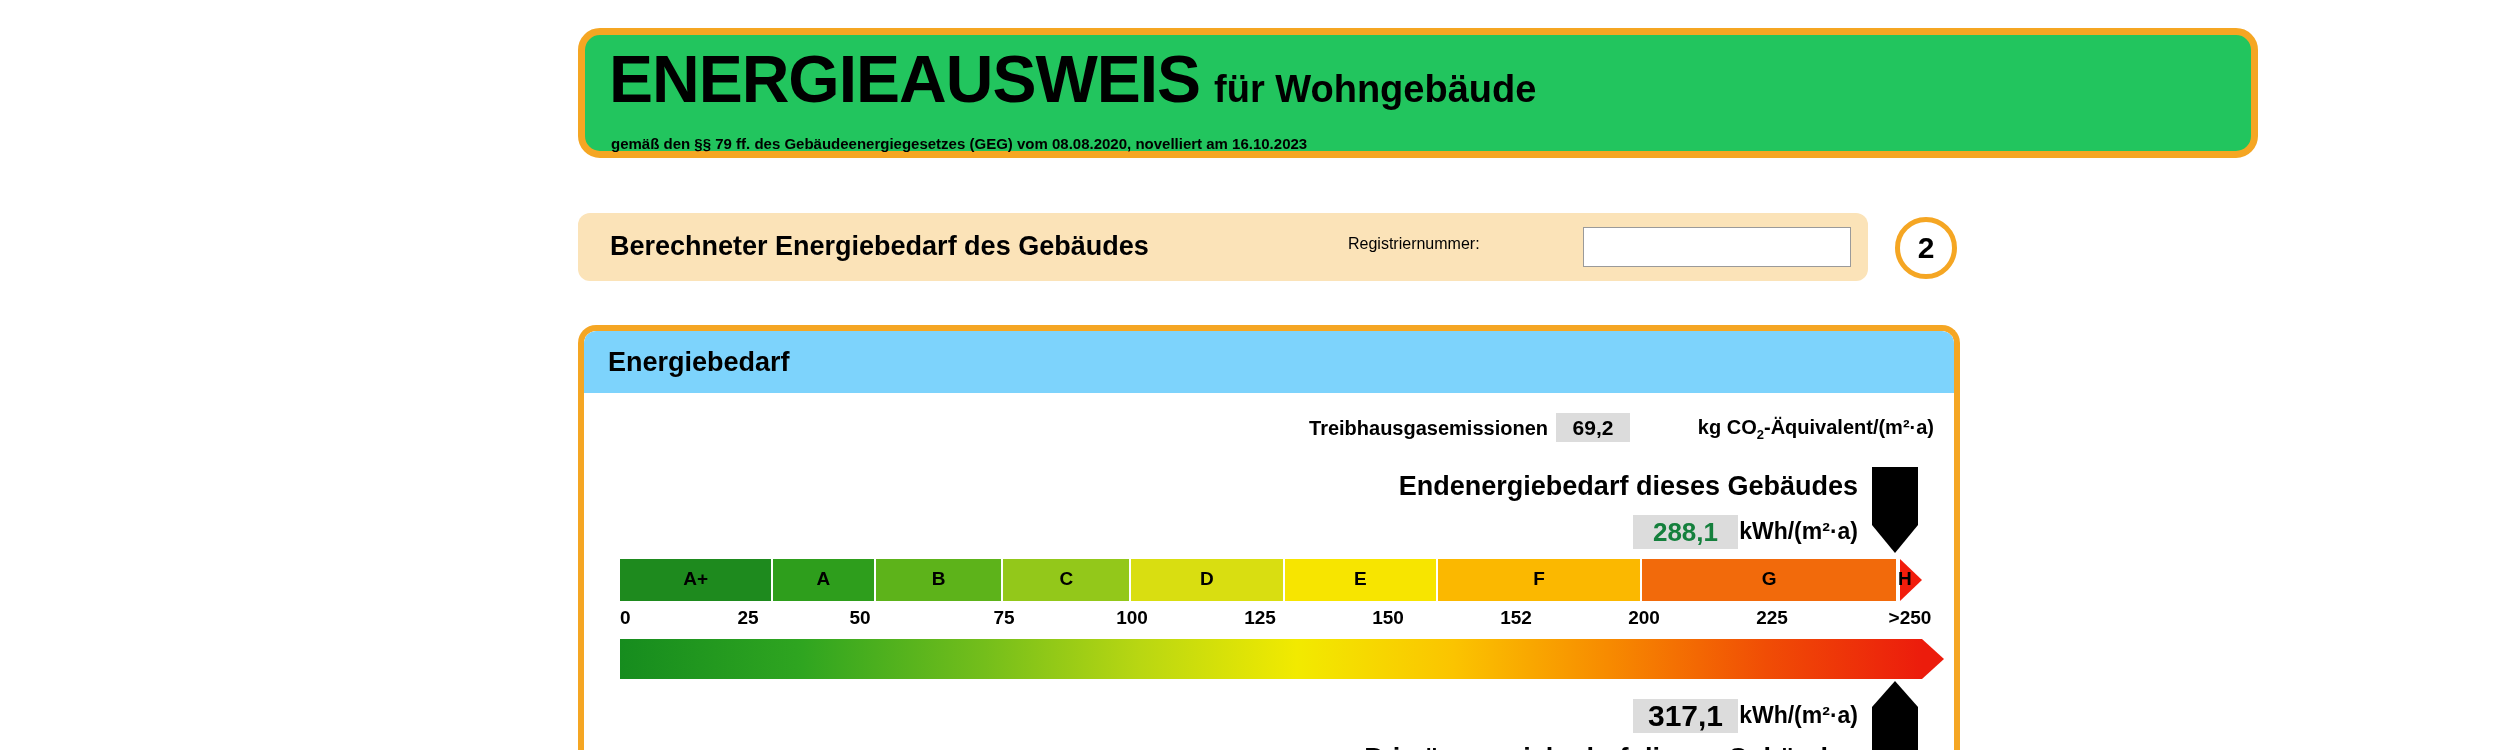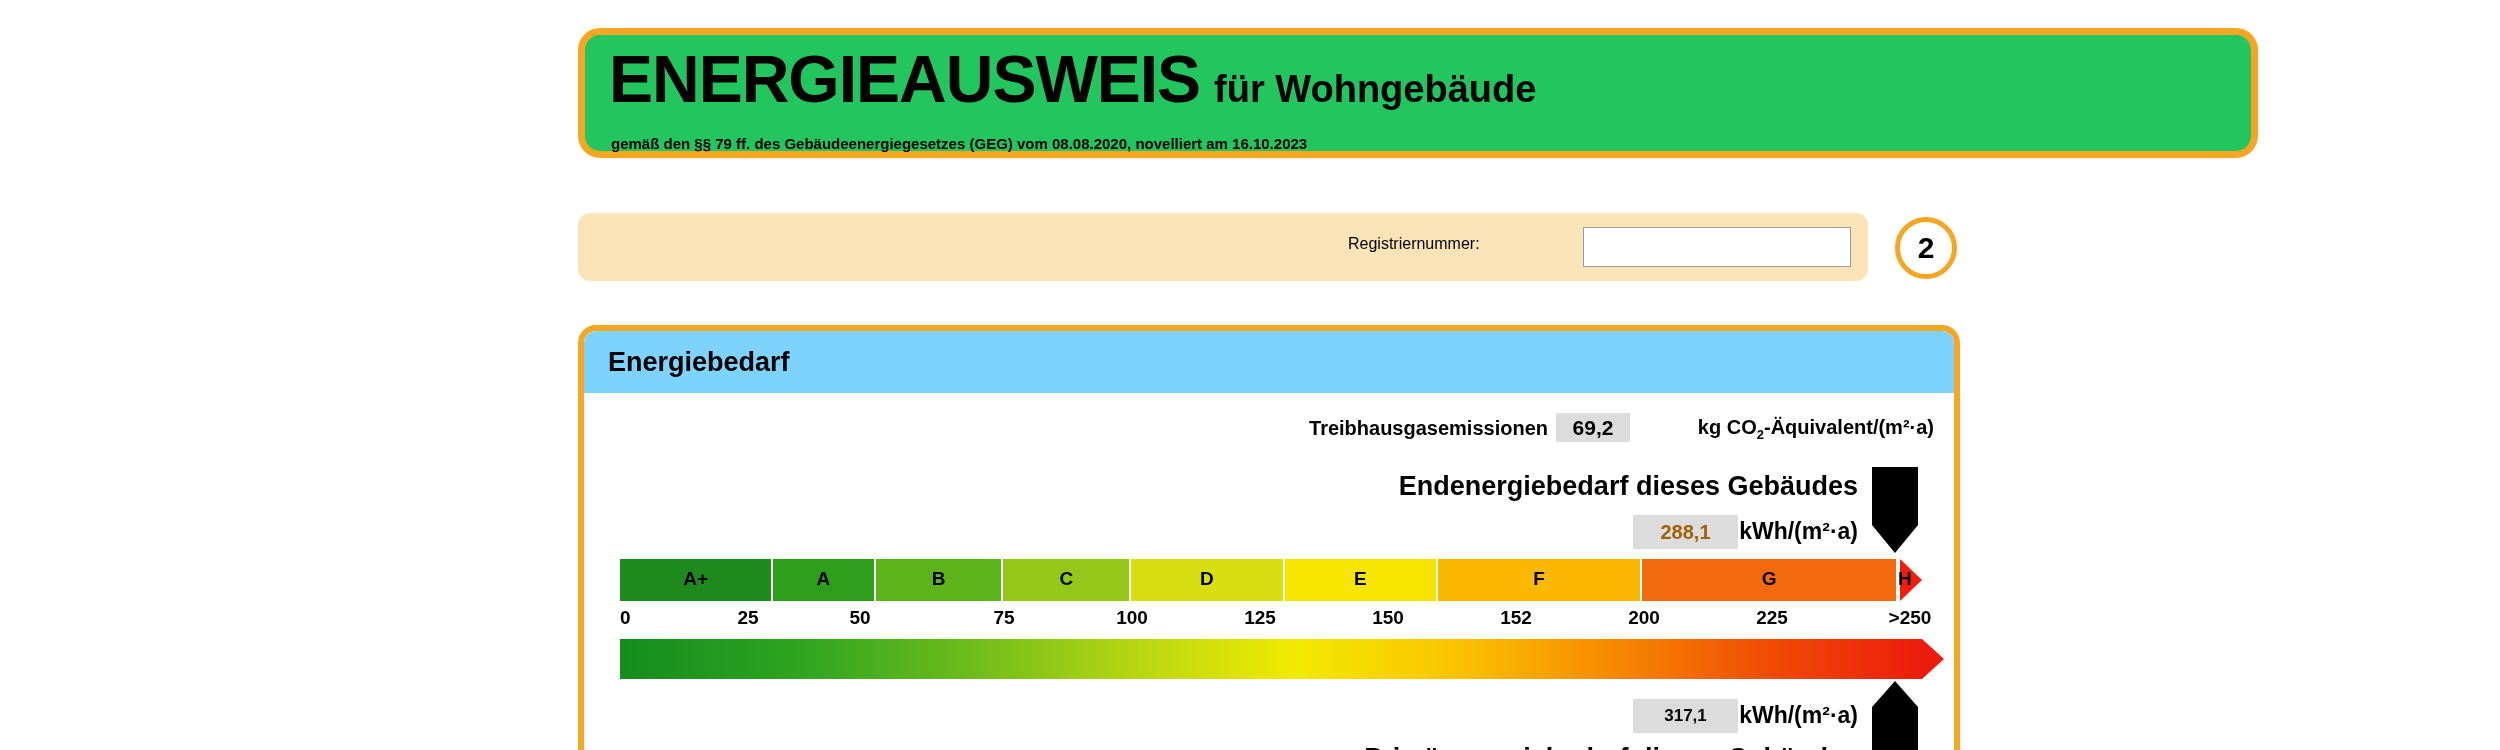--- a/index.html
+++ b/index.html
@@ -203,23 +203,23 @@
   }
   .ee-value {
     position: absolute;
     right: 216px;
     top: 184px;
     width: 105px;
     height: 34px;
     background: #DCDCDC;
     text-align: center;
     line-height: 34px;
-    font-size: 20px;
-    font-weight: bold;
-    color: #a16207;
+    font-size: 26px;
+    font-weight: bold;
+    color: #15803d;
   }
   .ee-unit {
     position: absolute;
     right: 96px;
     top: 187px;
     font-size: 23px;
     font-weight: bold;
     color: #000;
     white-space: nowrap;
   }
@@ -326,21 +326,21 @@
   
   .pe-value {
     position: absolute;
     right: 216px;
     top: 368px;
     width: 105px;
     height: 34px;
     background: #DCDCDC;
     text-align: center;
     line-height: 34px;
-    font-size: 17px;
+    font-size: 30px;
     font-weight: bold;
     color: #000;
   }
   .pe-unit {
     position: absolute;
     right: 96px;
     top: 371px;
     font-size: 23px;
     font-weight: bold;
     color: #000;
@@ -392,20 +392,21 @@
 <div class="page">
 
   <div class="title-box">
     <div class="title-line">
       <span class="title-main">ENERGIEAUSWEIS</span><span class="title-sub">für Wohngebäude</span>
     </div>
     <div class="title-legal">gemäß den §§ 79 ff. des Gebäudeenergiegesetzes (GEG) vom 08.08.2020, novelliert am 16.10.2023</div>
   </div>
 
   <div class="header-bar">
+    <div class="header-bar-title">Berechneter Energiebedarf des Gebäudes</div>
     <div class="reg-label">Registriernummer:</div>
     <input class="reg-input" type="text" placeholder="" style="">
   </div>
 
   <div class="page-badge">2</div>
 
   <div class="content-box">
 
     <div class="section-header">
       <div class="section-header-title">Energiebedarf</div>

